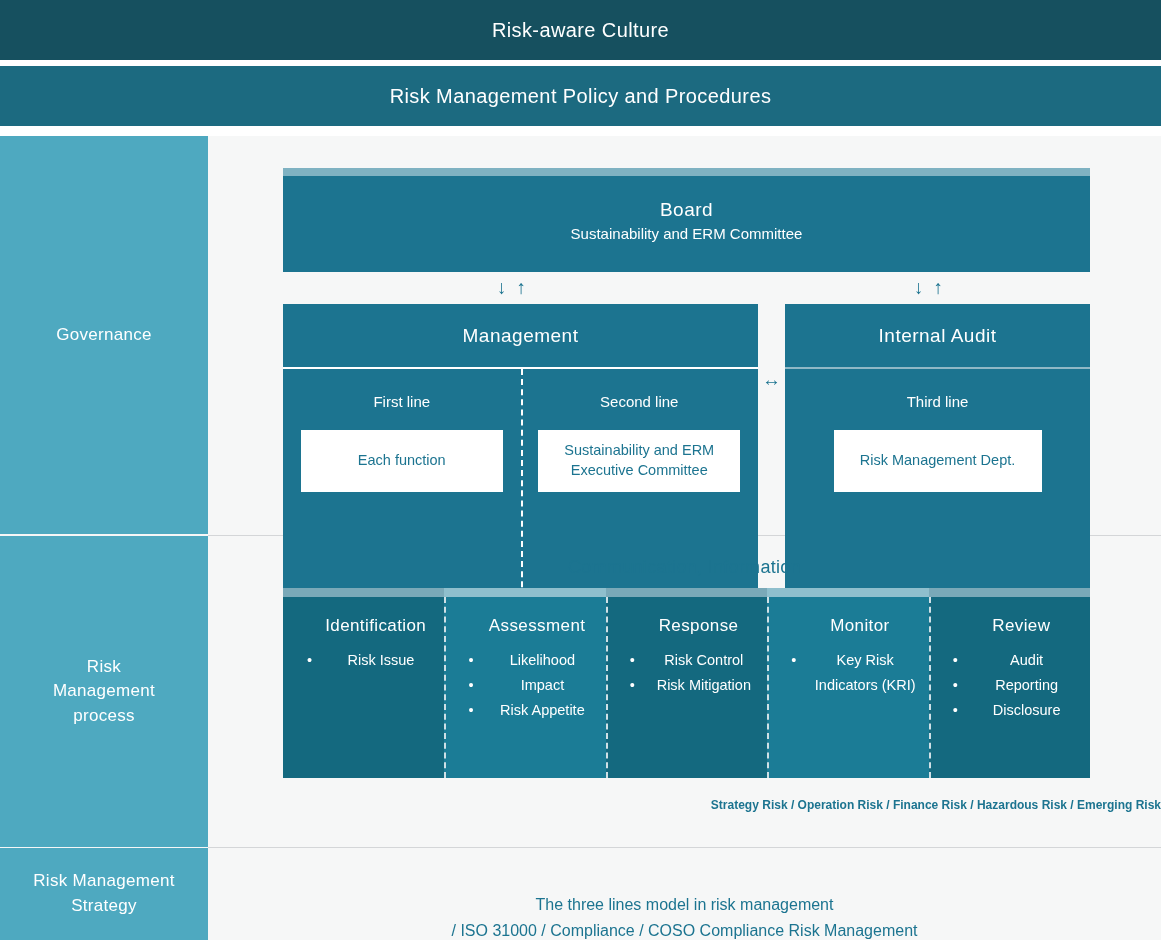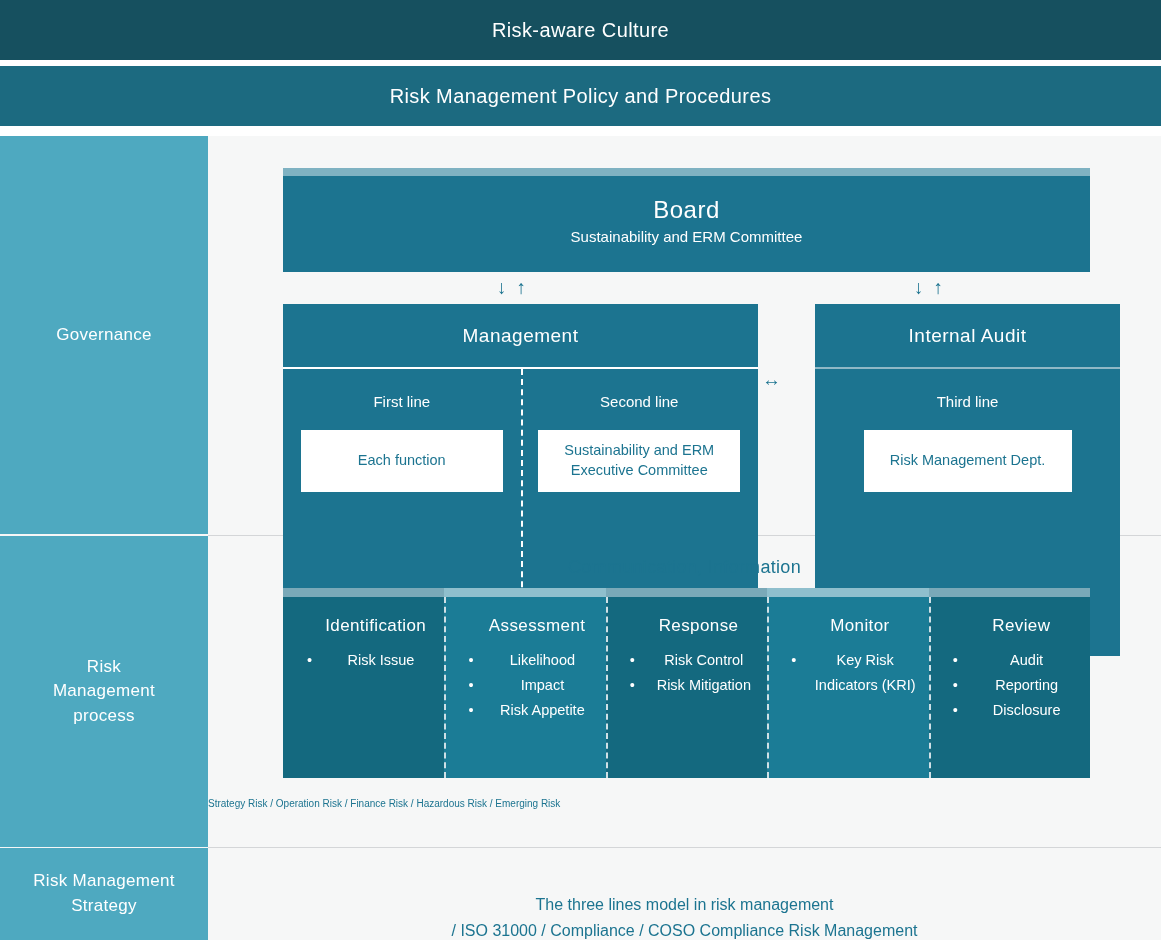--- a/index.html
+++ b/index.html
@@ -107,21 +107,21 @@
     top: 32px;
     width: 807px;
     height: 104px;
     background: #1c7490;
     color: #ffffff;
     display: flex;
     flex-direction: column;
     align-items: center;
     justify-content: center;
   }
-  .board-title { font-size: 24px; letter-spacing: 0.5px; margin-bottom: 4px; }
+  .board-title { font-size: 19px; letter-spacing: 0.5px; margin-bottom: 4px; }
   .board-sub   { font-size: 15px; }
 
   .arrows {
     position: absolute;
     display: flex;
     gap: 10px;
     color: #1c7490;
     font-size: 19px;
     line-height: 1;
   }
@@ -129,21 +129,21 @@
   .arrows-right { left: 706px; top: 142px; }
 
   .mgmt {
     left: 75px;
     top: 168px;
     width: 475px;
     height: 352px;
     background: #1c7490;
   }
   .audit {
-    left: 607px;
+    left: 577px;
     top: 168px;
     width: 305px;
     height: 352px;
     background: #1c7490;
   }
   .box-head {
     position: absolute;
     left: 0; right: 0; top: 0;
     height: 63px;
     display: flex;
@@ -277,23 +277,24 @@
     content: "\2022";
     position: absolute;
     left: 0;
     top: 0;
   }
 
   .risk-types {
     position: absolute;
     left: 0; right: 0;
     top: 262px;
-    text-align: left;
-    color: #1c7490;
-    font-size: 10px;
+    text-align: right;
+    color: #1c7490;
+    font-size: 12px;
+    font-weight: bold;
   }
 
   
   .std-content {
     top: 736px;
     height: 92px;
     display: flex;
     flex-direction: column;
     align-items: center;
     justify-content: center;

